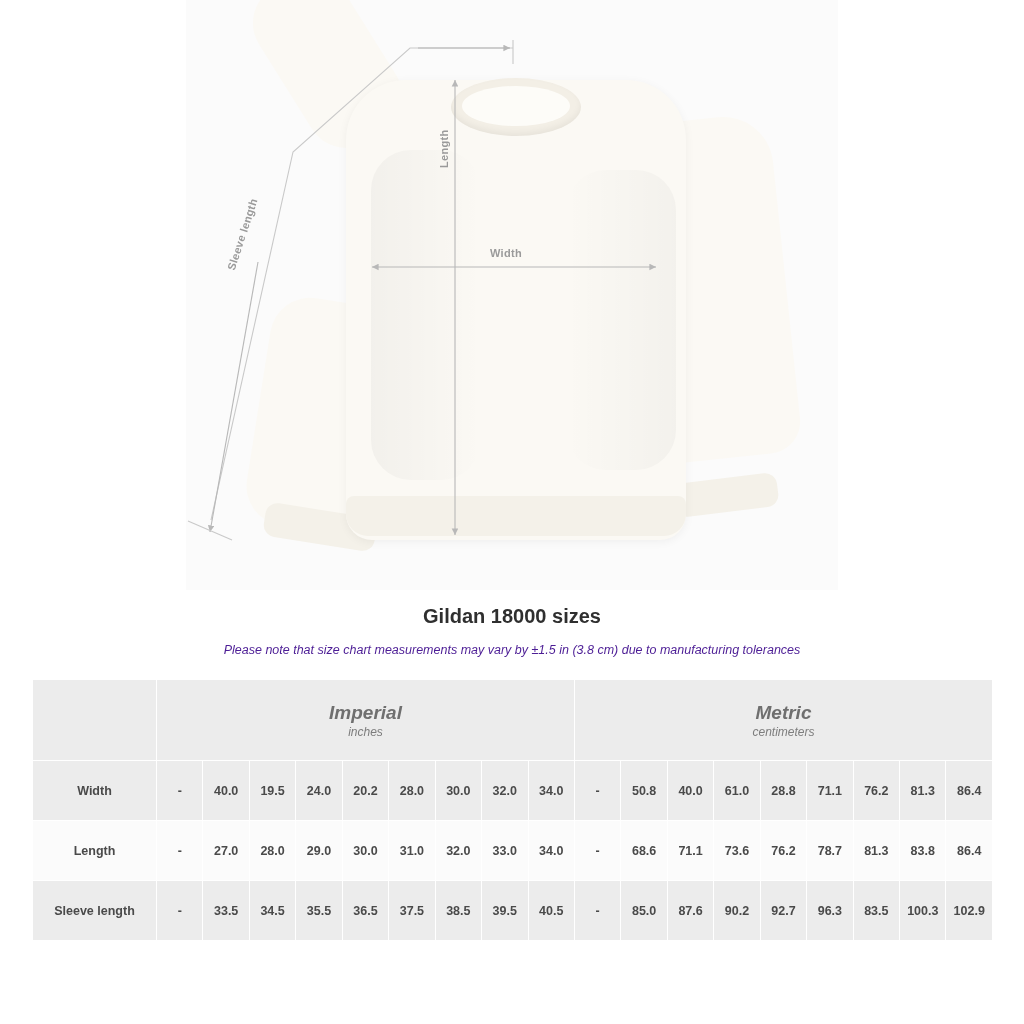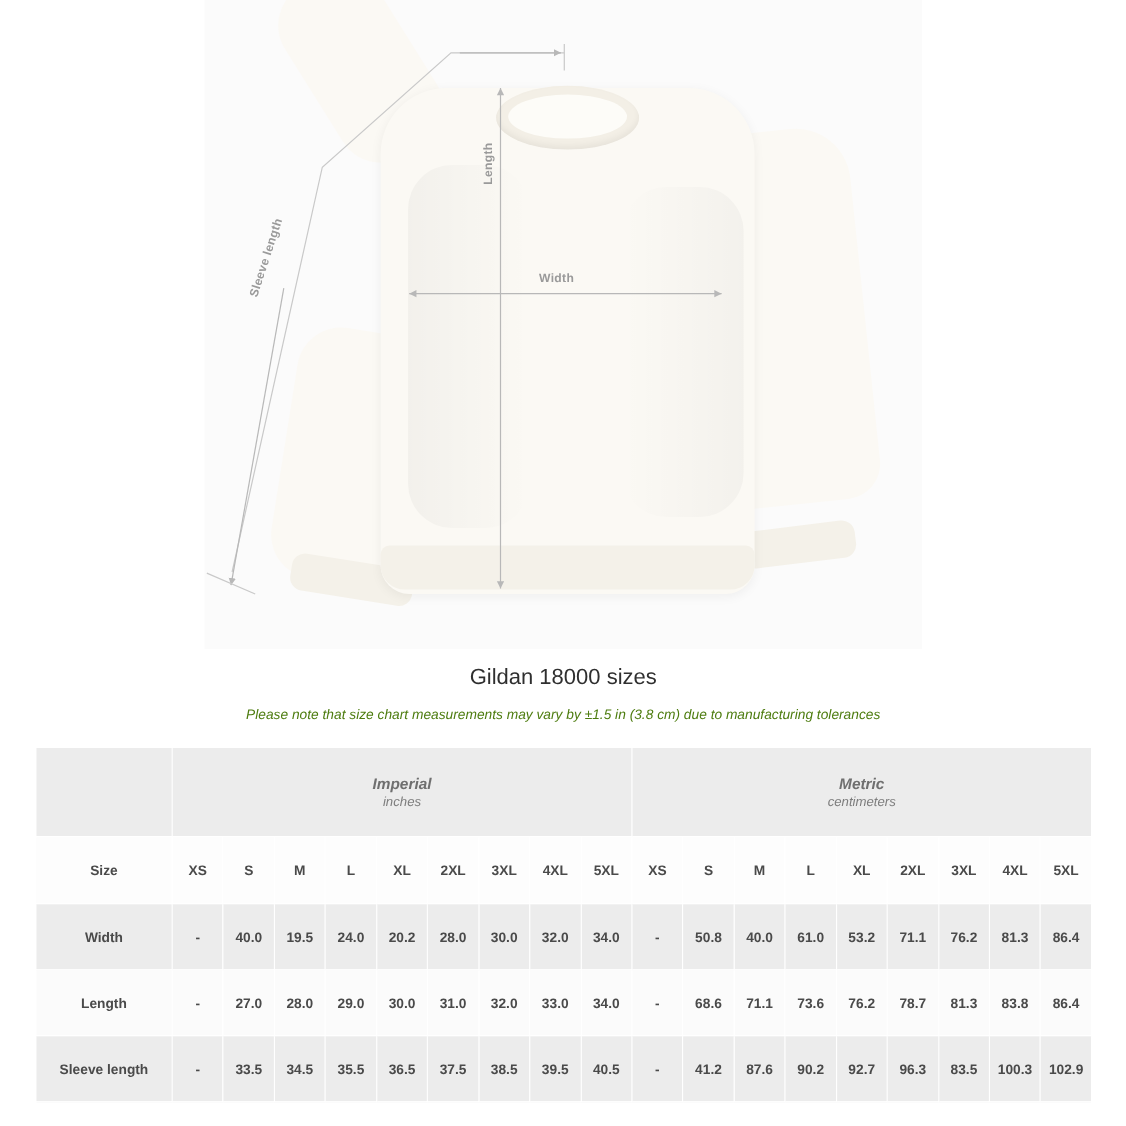--- a/index.html
+++ b/index.html
@@ -179,28 +179,28 @@
     transform-origin: left top;
   }
 
   
   .title-block {
     text-align: center;
     margin-top: 14px;
   }
   .chart-title {
     font-size: 20px;
-    font-weight: normal;
+    font-weight: bold;
     color: #2f2f2f;
     margin: 15px;
   }
   .chart-note {
     font-size: 12.5px;
     font-style: italic;
-    color: #4d7c0f;
+    color: #4c1d95;
     margin: 11px 0 0 0;
   }
 
   
   .table-wrap {
     margin: 22px 32px 0 32px;
     width: 960px;
   }
   table.size-table {
     border-collapse: collapse;
@@ -212,21 +212,21 @@
     font-size: 12.5px;
     color: #4a4a4a;
     border: 1px solid #ffffff;
     padding: 0;
   }
   .unit-head {
     height: 80px;
     background: #ececec;
   }
   .unit-title {
-    font-size: 14px;
+    font-size: 19px;
     font-weight: bold;
     font-style: italic;
     color: #6f6f6f;
     line-height: 1.25;
   }
   .unit-sub {
     font-size: 12px;
     font-style: italic;
     color: #7d7d7d;
     font-weight: normal;
@@ -326,57 +326,36 @@
           <div class="unit-title">Imperial</div>
           <div class="unit-sub">inches</div>
         </td>
         <td class="unit-head" colspan="9">
           <div class="unit-title">Metric</div>
           <div class="unit-sub">centimeters</div>
         </td>
       </tr>
     </thead>
     <tbody id="table-body">
-        <tr class="r-size">
-          <td class="lbl">Size</td>
-          <td>XS</td>
-          <td>S</td>
-          <td>M</td>
-          <td>L</td>
-          <td>XL</td>
-          <td>2XL</td>
-          <td>3XL</td>
-          <td>4XL</td>
-          <td>5XL</td>
-          <td>XS</td>
-          <td>S</td>
-          <td>M</td>
-          <td>L</td>
-          <td>XL</td>
-          <td>2XL</td>
-          <td>3XL</td>
-          <td>4XL</td>
-          <td>5XL</td>
-        </tr>
         <tr class="r-odd">
           <td class="lbl">Width</td>
           <td class="cell-val">-</td>
           <td class="cell-val">40.0</td>
           <td class="cell-val">19.5</td>
           <td class="cell-val">24.0</td>
           <td class="cell-val">20.2</td>
           <td class="cell-val">28.0</td>
           <td class="cell-val">30.0</td>
           <td class="cell-val">32.0</td>
           <td class="cell-val">34.0</td>
           <td class="cell-val">-</td>
           <td class="cell-val">50.8</td>
           <td class="cell-val">40.0</td>
           <td class="cell-val">61.0</td>
-          <td class="cell-val">53.2</td>
+          <td class="cell-val">28.8</td>
           <td class="cell-val">71.1</td>
           <td class="cell-val">76.2</td>
           <td class="cell-val">81.3</td>
           <td class="cell-val">86.4</td>
         </tr>
         <tr class="r-even">
           <td class="lbl">Length</td>
           <td class="cell-val">-</td>
           <td class="cell-val">27.0</td>
           <td class="cell-val">28.0</td>
@@ -401,21 +380,21 @@
           <td class="cell-val">-</td>
           <td class="cell-val">33.5</td>
           <td class="cell-val">34.5</td>
           <td class="cell-val">35.5</td>
           <td class="cell-val">36.5</td>
           <td class="cell-val">37.5</td>
           <td class="cell-val">38.5</td>
           <td class="cell-val">39.5</td>
           <td class="cell-val">40.5</td>
           <td class="cell-val">-</td>
-          <td class="cell-val">41.2</td>
+          <td class="cell-val">85.0</td>
           <td class="cell-val">87.6</td>
           <td class="cell-val">90.2</td>
           <td class="cell-val">92.7</td>
           <td class="cell-val">96.3</td>
           <td class="cell-val">83.5</td>
           <td class="cell-val">100.3</td>
           <td class="cell-val">102.9</td>
         </tr>
       </tbody>
   </table>

